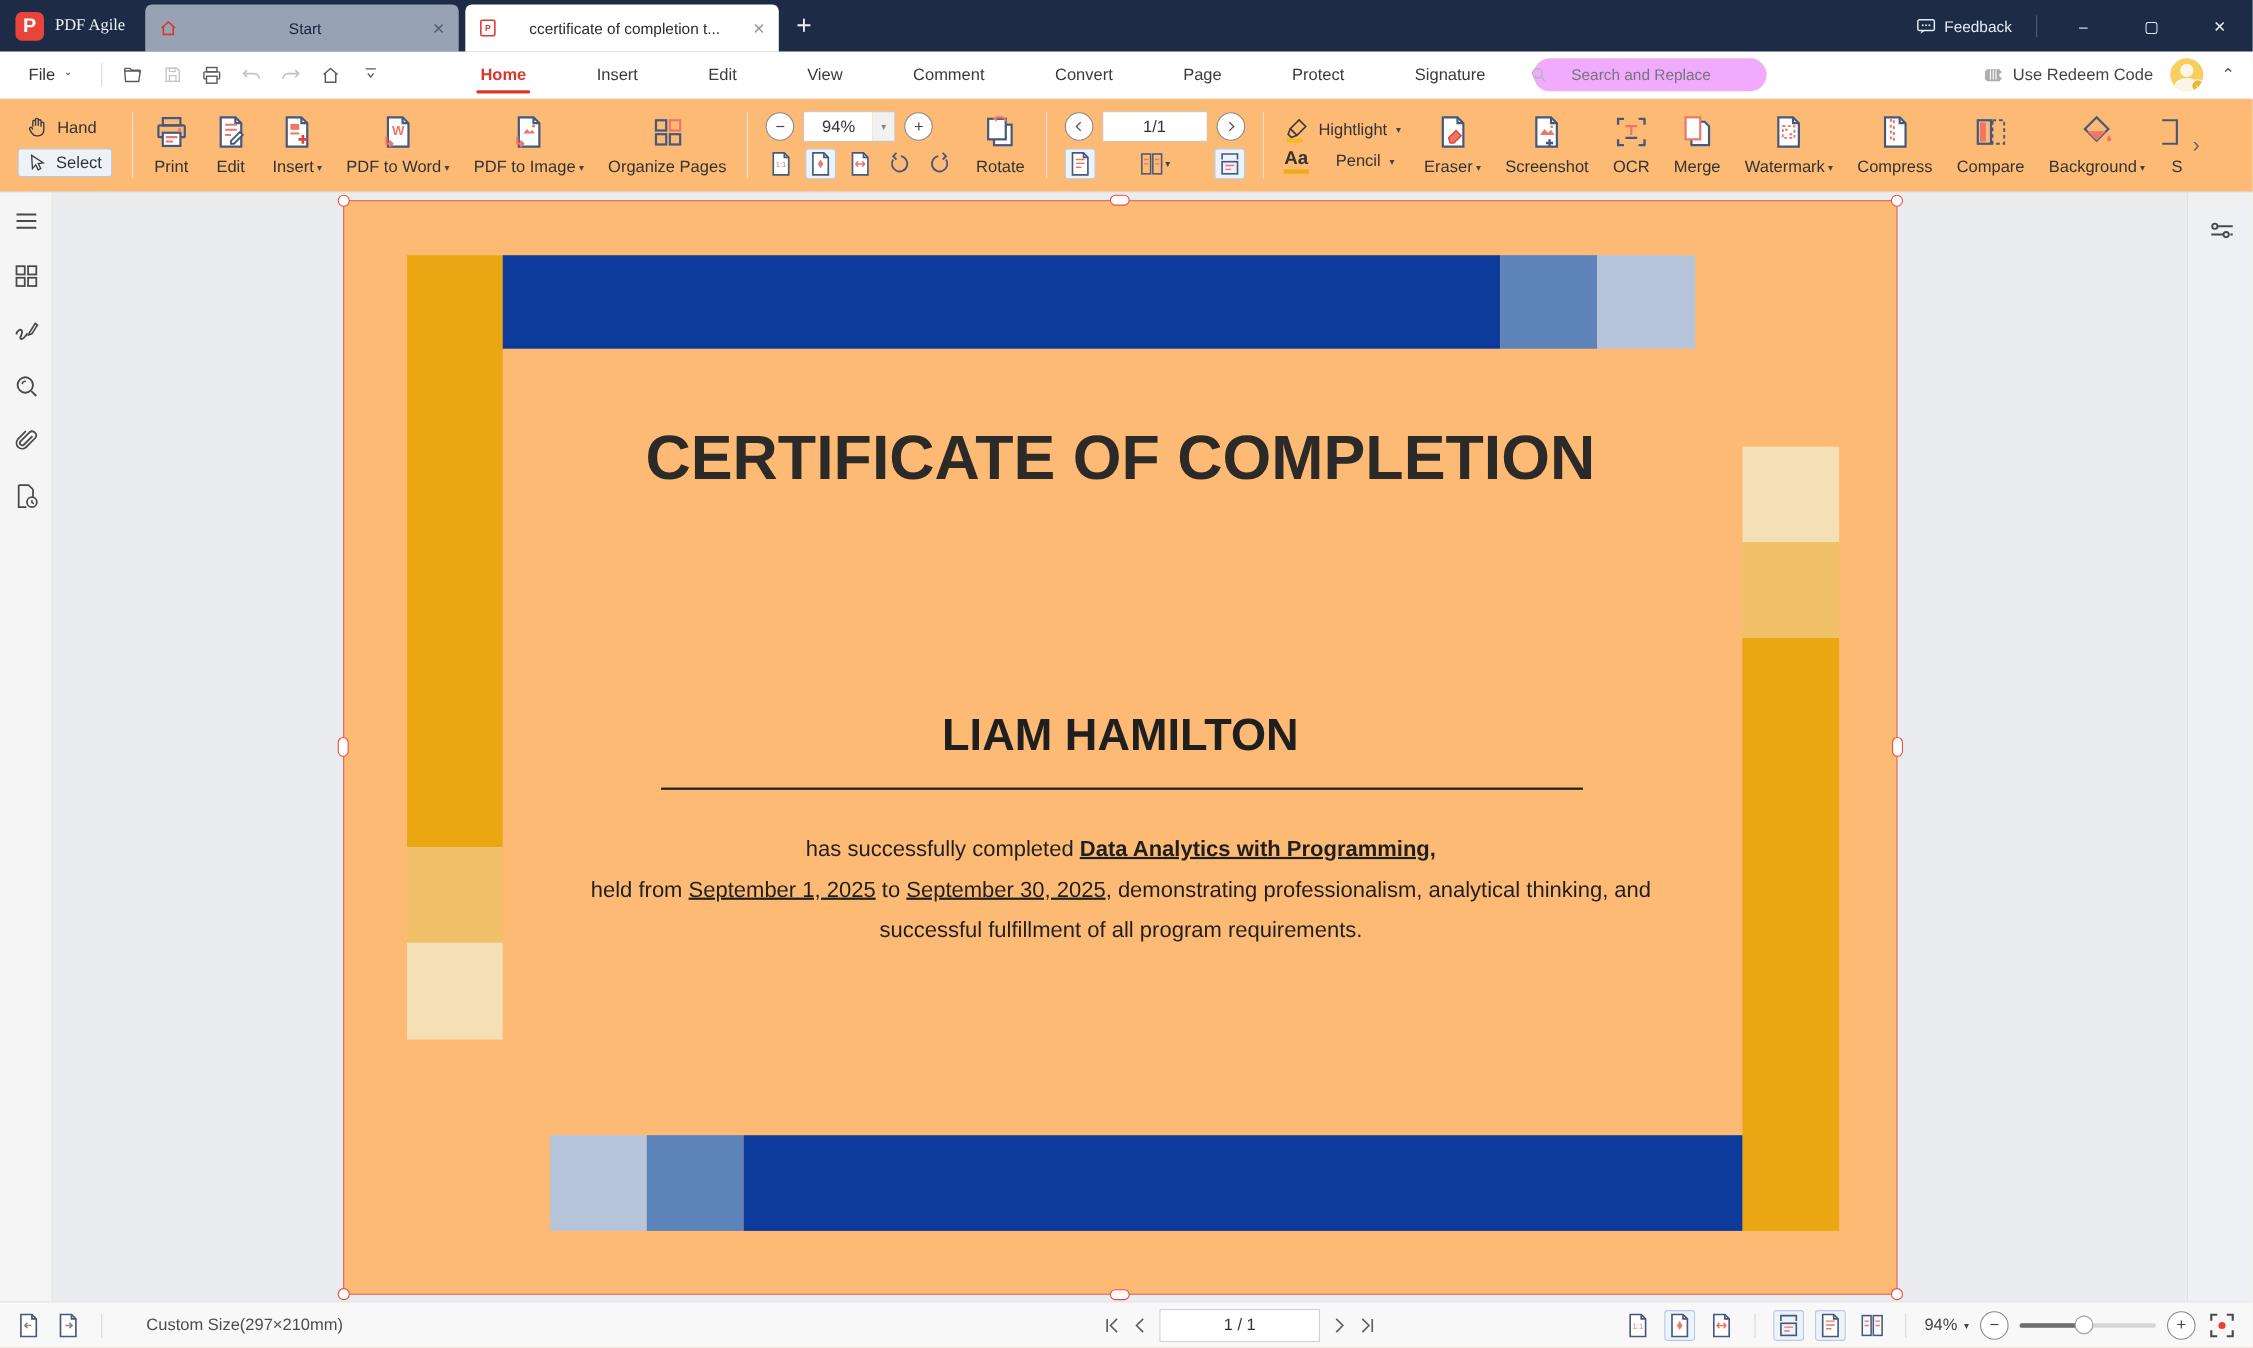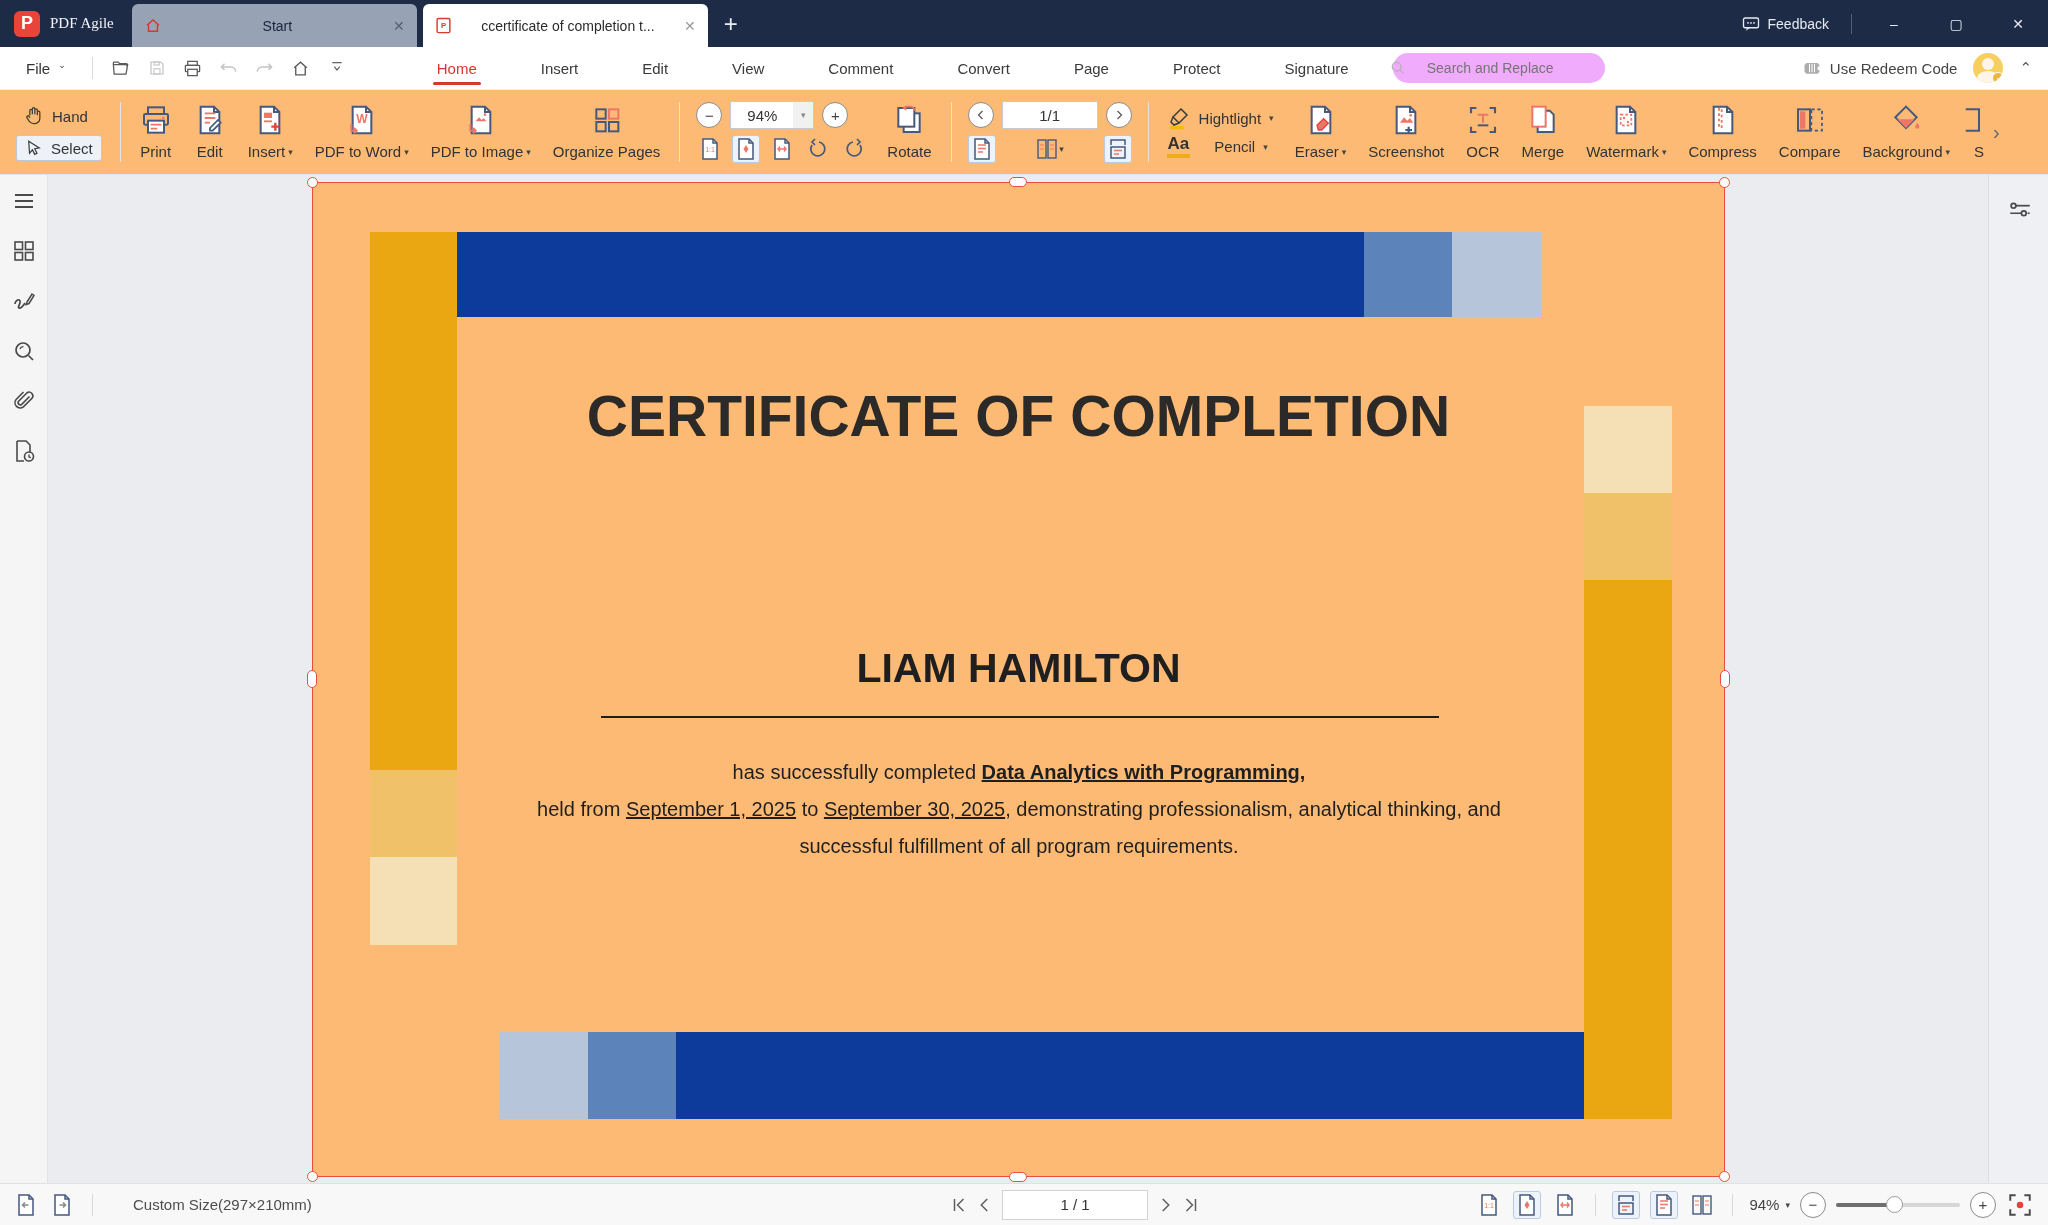--- a/index.html
+++ b/index.html
@@ -26,21 +26,21 @@
 
   
   .menubar { position:absolute; left:0; top:47px; width:100%; height:43px; background:#fff; display:flex; align-items:center; border-bottom:1px solid #ececec; }
   .file-btn { display:flex; gap:8px; padding:0 16px 0 26px; font-size:15px; color:#333; }
   .mdiv { width:1px; height:22px; background:#dcdcdc; margin:0 10px; }
   .qicons { display:flex; align-items:center; gap:16px; padding:0 8px; }
   .qicon { width:20px; height:20px; color:#5a5a5a; display:flex; align-items:center; justify-content:center; }
   .qicon.disabled { color:#c3c3c3; }
   .menu-items { display:flex; align-items:center; gap:4px; margin-left:52px; }
   .mitem { position:relative; padding:10px 30px; font-size:15px; color:#3a3a3a; }
-  .mitem.active { color:#d6382e; }
+  .mitem.active { color:#d6382e;font-weight:bold; }
   .mitem.active::after { content:""; position:absolute; left:26px; right:26px; bottom:2px; height:3px; border-radius:2px; background:#d6382e; }
   .searchbox { margin-left:14px; width:212px; height:30px; background:#f0abfc; border:none; outline:none; border-radius:15px; padding:0 12px 0 34px; font-size:14px; color:#555; font-family:"Liberation Sans",sans-serif; }
   .searchwrap { position:relative; }
   .searchwrap .mag { position:absolute; left:11px; top:7px; color:#b3b3b6; }
   .mb-right { margin-left:auto; display:flex; align-items:center; gap:16px; padding-right:16px; }
   .redeem { display:flex; align-items:center; gap:8px; font-size:15px; color:#444; }
   .avatar { position:relative; width:30px; height:30px; border-radius:50%; background:#f6cf5e; overflow:hidden; }
   .avatar .head { position:absolute; left:9px; top:5px; width:12px; height:12px; border-radius:50%; background:#fdf6e8; }
   .avatar .body { position:absolute; left:4px; top:18px; width:22px; height:14px; border-radius:50% 50% 0 0; background:#fdf6e8; }
   .avatar .badge { position:absolute; right:-1px; bottom:-1px; width:12px; height:12px; border-radius:50%; background:#eeb53c; border:1px solid #fff; font-size:8px; color:#fff; text-align:center; line-height:10px; }
@@ -94,21 +94,21 @@
   .cert-name { position:absolute; left:0; top:462px; width:100%; text-align:center; font-size:41px; font-weight:800; color:#1f1f1f; font-stretch:condensed; }
   .cert-rule { position:absolute; left:288px; top:533px; width:838px; height:2px; background:#1d1d1d; }
   .cert-body { position:absolute; left:66px; top:571px; width:1280px; text-align:center; font-size:20px; color:#1f1f1f; line-height:37px; }
   .bu { font-weight:700; text-decoration:underline; }
   .u { text-decoration:underline; }
 
   
   .statusbar { position:absolute; left:0; bottom:0; width:100%; height:42px; background:#f8f8f8; border-top:1px solid #e1e1e1; display:flex; align-items:center; padding:0 14px; }
   .sb-left { display:flex; align-items:center; gap:12px; }
   .sb-size { font-size:15px; color:#4d4d4d; margin-left:22px; }
-  .sb-center { position:absolute; left:950px; display:flex; align-items:center; gap:8px; }
+  .sb-center { position:absolute; left:1002px; display:flex; align-items:center; gap:8px; }
   .sb-pageinput { width:146px; height:30px; background:#fff; border:1px solid #d2d2d2; }
   .sb-pageinput input { width:100%; height:100%; border:none; outline:none; text-align:center; font-size:15px; color:#333; font-family:"Liberation Sans",sans-serif; background:transparent; }
   .sb-right { position:absolute; right:14px; display:flex; align-items:center; gap:10px; }
   .sb-ico { width:28px; height:28px; display:flex; align-items:center; justify-content:center; border:1px solid transparent; border-radius:3px; }
   .sb-ico.selected { background:#edf3fb; border-color:#b9cbe2; }
   .sb-div { width:1px; height:22px; background:#d9d9d9; margin:0 6px; }
   .sb-zoom { display:flex; align-items:center; gap:6px; font-size:15px; color:#444; }
   .slider { position:relative; width:124px; height:4px; background:#d6d6d6; border-radius:2px; }
   .slider .fill { position:absolute; left:0; top:0; height:4px; width:58px; background:#6e6e6e; border-radius:2px; }
   .slider .thumb { position:absolute; left:50px; top:-7px; width:17px; height:17px; border-radius:50%; background:#fff; border:1px solid #9a9a9a; }

